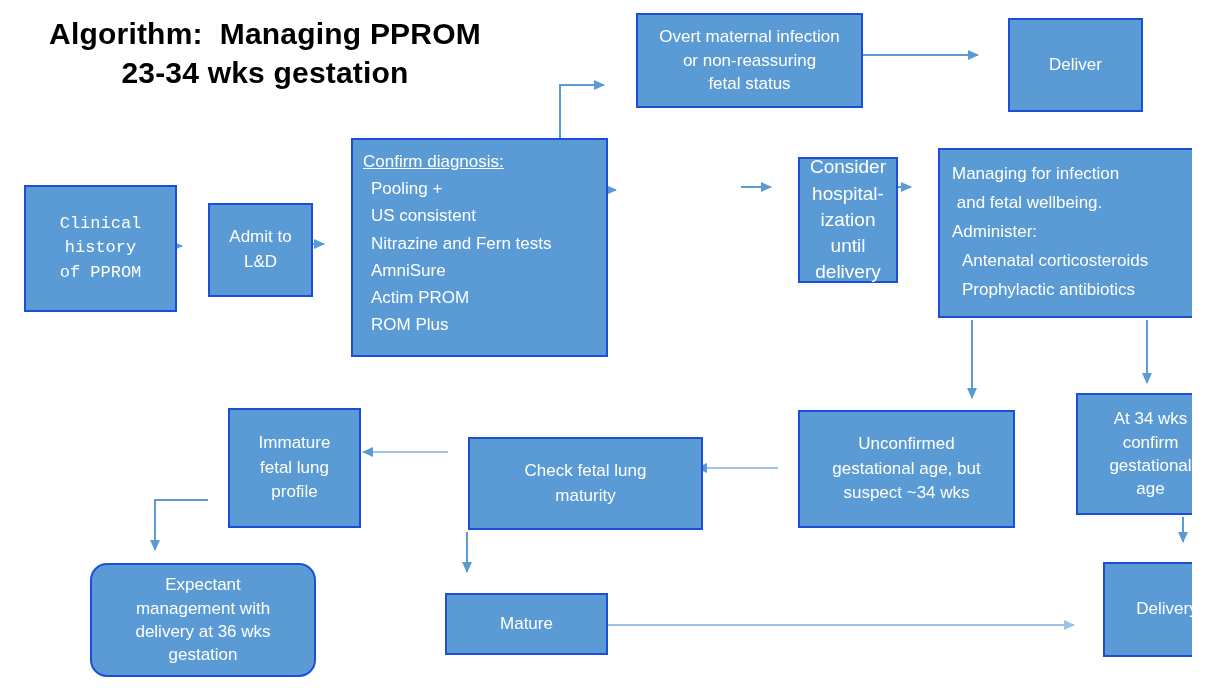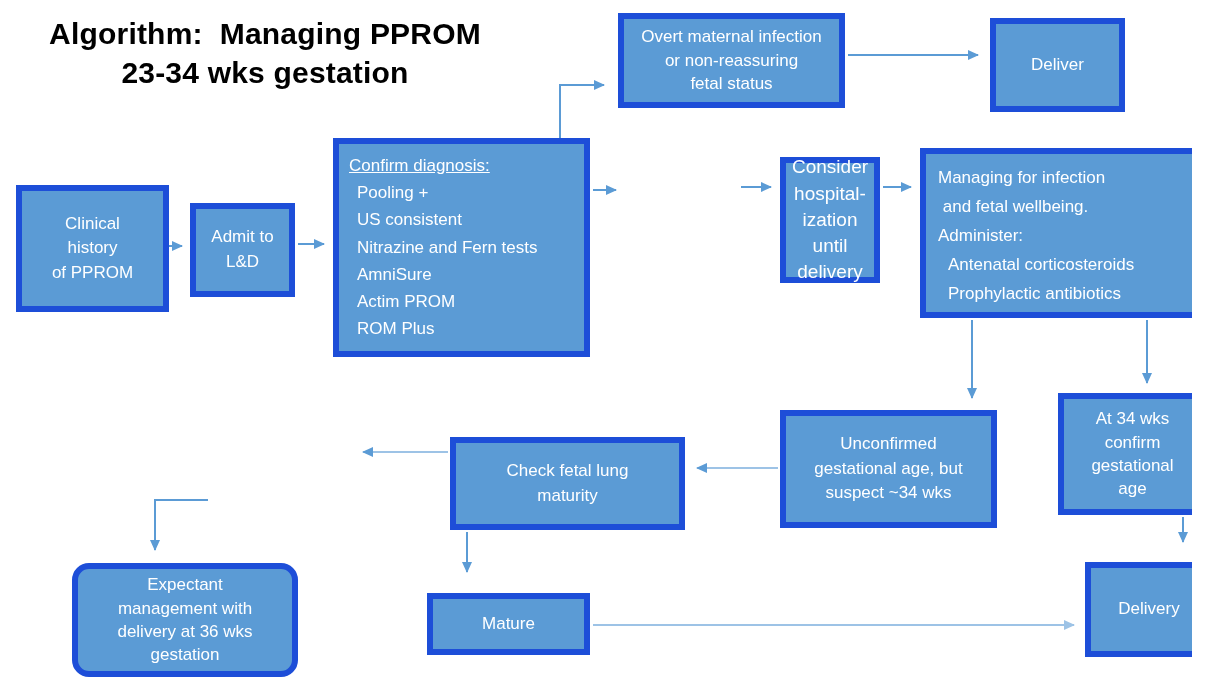--- a/index.html
+++ b/index.html
@@ -14,24 +14,24 @@
     position:absolute;left:30px;top:14px;width:470px;
     margin:0;
     font-size:30px;font-weight:bold;color:#000000;
     text-align:center;line-height:1.3;
     white-space:pre-wrap;
     letter-spacing:0.2px;
   }
   .arrows{position:absolute;left:0;top:0;pointer-events:none;}
   .node{
     position:absolute;box-sizing:border-box;
-    background:#5B9BD5;border:6px solid #1d4ed8;
+    background:#5B9BD5;border:2px solid #1d4ed8;
     color:#ffffff;font-size:17px;line-height:1.45;
     display:flex;align-items:center;justify-content:center;
-    text-align:center;padding:4px 6px;
+    text-align:center;padding:4px 6px;margin-left:18px;
   }
   .label{white-space:pre-line;}
   .pre{white-space:pre-wrap;}
   .node-left{
     align-items:flex-start;justify-content:flex-start;
     flex-direction:column;text-align:left;
   }
   .node-confirm{line-height:1.6;padding:8px 8px 4px 10px;}
   .node-confirm .hd{text-decoration:underline;}
   .node-confirm .items{padding-left:8px;}
@@ -67,21 +67,21 @@
     <line x1="972" y1="320" x2="972" y2="398" stroke="#5B9BD5" stroke-width="2" marker-end="url(#head-m)"></line>
     <line x1="1147" y1="320" x2="1147" y2="383" stroke="#5B9BD5" stroke-width="2" marker-end="url(#head-m)"></line>
     <line x1="778" y1="468" x2="697" y2="468" stroke="#9DC3E6" stroke-width="2" marker-end="url(#head-m)"></line>
     <line x1="448" y1="452" x2="363" y2="452" stroke="#9DC3E6" stroke-width="2" marker-end="url(#head-m)"></line>
     <line x1="467" y1="532" x2="467" y2="572" stroke="#5B9BD5" stroke-width="2" marker-end="url(#head-m)"></line>
     <path d="M208,500 L155,500 L155,550" fill="none" stroke="#5B9BD5" stroke-width="2" marker-end="url(#head-m)"></path>
     <line x1="1183" y1="517" x2="1183" y2="542" stroke="#5B9BD5" stroke-width="2" marker-end="url(#head-m)"></line>
     <line x1="593" y1="625" x2="1074" y2="625" stroke="#9DC3E6" stroke-width="2" marker-end="url(#head-l)"></line>
   </svg>
 
-  <div class="node" style="left:16px;top:185px;width:153px;height:127px;">
+  <div class="node" style="left:6px;top:185px;width:153px;height:127px;font-family:Liberation Mono, monospace;">
     <div class="label">Clinical
 history
 of PPROM</div>
   </div>
 
   <div class="node" style="left:190px;top:203px;width:105px;height:94px;">
     <div class="label">Admit to
 L&amp;D</div>
   </div>
 
@@ -137,20 +137,25 @@
 confirm
 gestational
 age</div>
   </div>
 
   <div class="node" style="left:450px;top:437px;width:235px;height:93px;">
     <div class="label">Check fetal lung
 maturity</div>
   </div>
 
+  <div class="node" style="left:210px;top:408px;width:133px;height:120px;">
+    <div class="label">Immature
+fetal lung
+profile</div>
+  </div>
 
   <div class="node" style="left:72px;top:563px;width:226px;height:114px;border-radius:17px;">
     <div class="label tight">Expectant
 management with
 delivery at 36 wks
 gestation</div>
   </div>
 
   <div class="node" style="left:427px;top:593px;width:163px;height:62px;">
     <div class="label">Mature</div>

